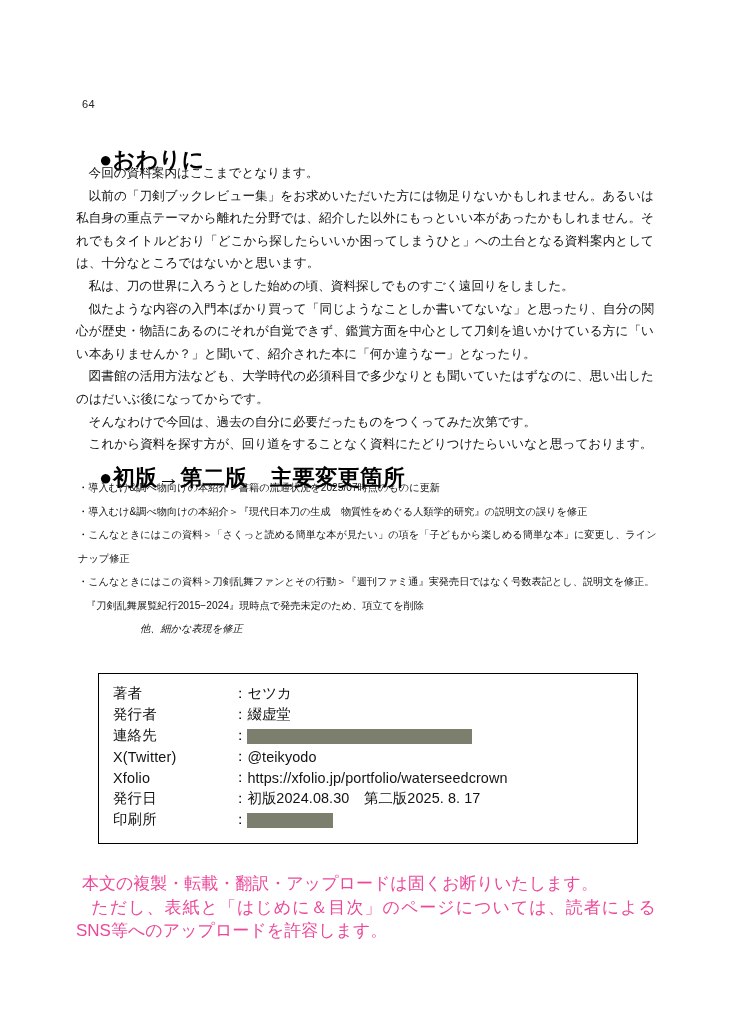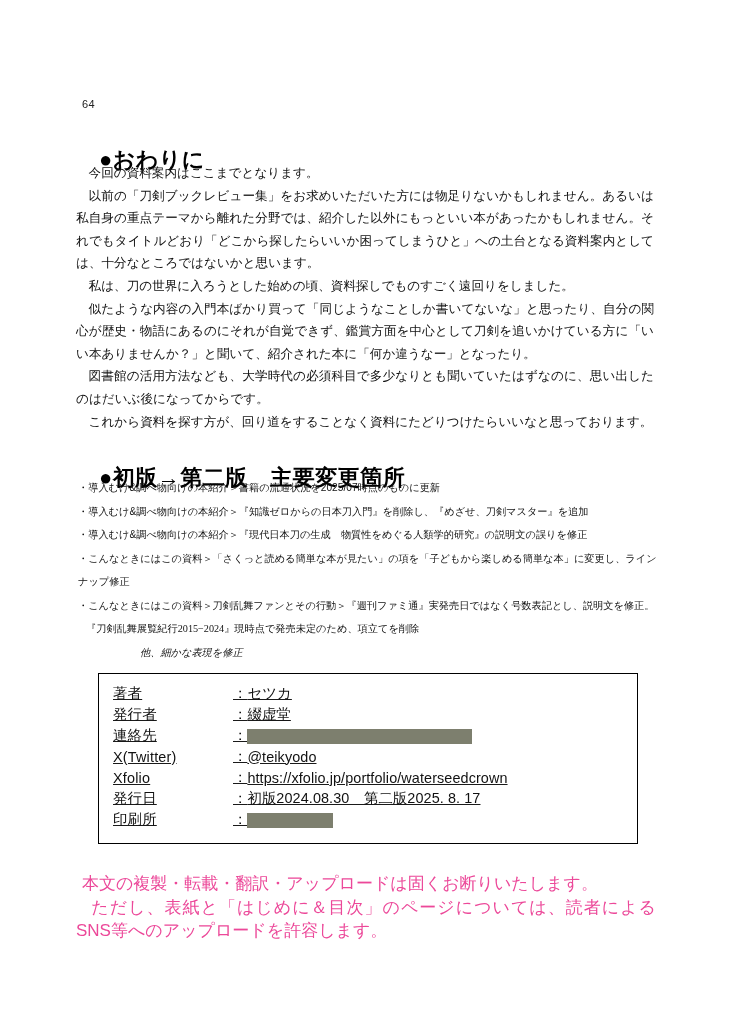--- a/index.html
+++ b/index.html
@@ -71,39 +71,37 @@
     line-height: 23.5px;
     color: #111;
   }
   .changelog .bullet {
     margin: 0;
     white-space: normal;
   }
   .changelog .note-line {
     margin: 0;
     padding-left: 8px;
-    font-family: Liberation Serif, serif;
   }
   .changelog .note-center {
     margin: 0;
     padding-left: 62px;
     font-style: italic;
   }
 
   
   .colophon {
     position: absolute;
     left: 98px;
     top: 673px;
     width: 540px;
     height: 171px;
     border: 1.6px solid #000;
     box-sizing: border-box;
     background: #fff;
-    text-decoration: underline;
   }
   .colophon-inner {
     padding: 9px 0 0 14px;
   }
   .colophon-row {
     display: flex;
     align-items: center;
     height: 21px;
     font-size: 14.4px;
     color: #111;
@@ -154,28 +152,28 @@
   <div class="page-number">64</div>
 
   <h1 class="section-heading" id="heading-owarini">●おわりに</h1>
 
   <div class="body-block" id="para-block">
     <p>今回の資料案内はここまでとなります。</p>
     <p>以前の「刀剣ブックレビュー集」をお求めいただいた方には物足りないかもしれません。あるいは私自身の重点テーマから離れた分野では、紹介した以外にもっといい本があったかもしれません。それでもタイトルどおり「どこから探したらいいか困ってしまうひと」への土台となる資料案内としては、十分なところではないかと思います。</p>
     <p>私は、刀の世界に入ろうとした始めの頃、資料探しでものすごく遠回りをしました。</p>
     <p>似たような内容の入門本ばかり買って「同じようなことしか書いてないな」と思ったり、自分の関心が歴史・物語にあるのにそれが自覚できず、鑑賞方面を中心として刀剣を追いかけている方に「いい本ありませんか？」と聞いて、紹介された本に「何か違うなー」となったり。</p>
     <p>図書館の活用方法なども、大学時代の必須科目で多少なりとも聞いていたはずなのに、思い出したのはだいぶ後になってからです。</p>
+    <p>そんなわけで今回は、過去の自分に必要だったものをつくってみた次第です。</p>
     <p>これから資料を探す方が、回り道をすることなく資料にたどりつけたらいいなと思っております。</p>
   </div>
 
   <h1 class="section-heading" id="heading-changes">●初版→第二版　主要変更箇所</h1>
 
   <div class="changelog">
     <p class="bullet">・導入むけ&amp;調べ物向けの本紹介＞書籍の流通状況を2025/07時点のものに更新</p>
-    <p class="bullet">・導入むけ&amp;調べ物向けの本紹介＞『知識ゼロからの日本刀入門』を削除し、『めざせ、刀剣マスター』を追加</p>
     <p class="bullet">・導入むけ&amp;調べ物向けの本紹介＞『現代日本刀の生成　物質性をめぐる人類学的研究』の説明文の誤りを修正</p>
     <p class="bullet">・こんなときにはこの資料＞「さくっと読める簡単な本が見たい」の項を「子どもから楽しめる簡単な本」に変更し、ラインナップ修正</p>
     <p class="bullet">・こんなときにはこの資料＞刀剣乱舞ファンとその行動＞『週刊ファミ通』実発売日ではなく号数表記とし、説明文を修正。</p>
     <p class="note-line">『刀剣乱舞展覧紀行2015−2024』現時点で発売未定のため、項立てを削除</p>
     <p class="note-center">他、細かな表現を修正</p>
   </div>
 
   <div class="colophon">
     <div class="colophon-inner">
 

